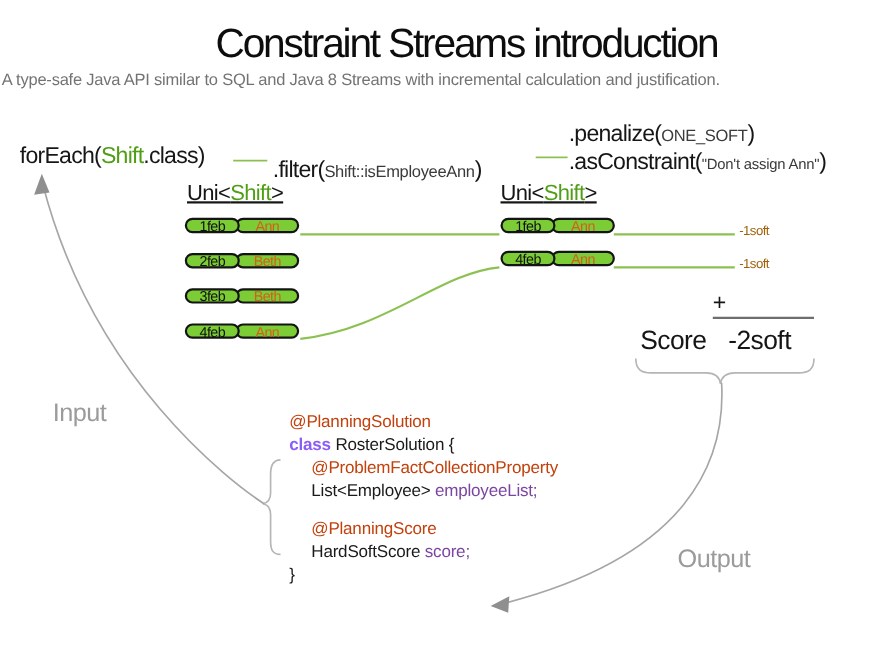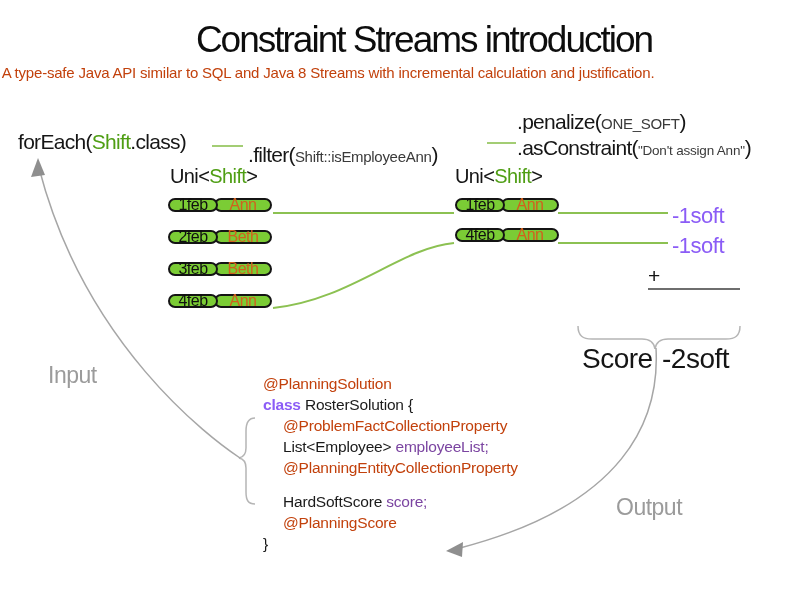--- a/index.html
+++ b/index.html
@@ -2,40 +2,40 @@
 <html><head>
 <meta charset="utf-8">
 <style>
   html,body { margin:0; padding:0; background:#fff; }
   .stage { position:relative; width:800px; height:600px; background:#ffffff;
            font-family:"Liberation Sans", sans-serif; overflow:hidden; color:#1a1a1a; }
 
   .title { position:absolute; left:0; top:19px; width:800px; text-align:center;
            font-size:37px; letter-spacing:-2px; color:#0d0d0d; white-space:nowrap;padding-left:24px; }
   .subtitle { position:absolute; left:0; top:64px; width:656px; text-align:center;
-              font-size:15px; letter-spacing:-0.2px; color:#c2410c; white-space:nowrap; }
+              font-size:15px; letter-spacing:-0.2px; color:#737373; white-space:nowrap; }
 
   .flowtext { position:absolute; font-size:21px; letter-spacing:-0.7px; color:#161616; white-space:nowrap; }
   .grn { color:#4f9e14; }
   .smallarg { font-size:15px; letter-spacing:-0.3px; color:#3a3a3a; }
   .tinyarg  { font-size:13.5px; letter-spacing:-0.2px; color:#3a3a3a; }
 
-  .unilabel { position:absolute; font-size:20px; letter-spacing:-0.6px; color:#151515; white-space:nowrap; }
+  .unilabel { position:absolute; font-size:20px; letter-spacing:-0.6px; color:#151515; white-space:nowrap;text-decoration:underline; }
 
   .cellrow { position:absolute; width:104px; height:29px; }
   .cell { position:absolute; top:0; height:14px; box-sizing:border-box;
           background:#7bcc35; border:2px solid #141414; border-radius:9px;
           display:flex; align-items:center; justify-content:center;
-          font-size:16px; letter-spacing:-0.5px;text-align:right; }
+          font-size:13px; letter-spacing:-0.5px;text-align:right; }
   .datecell { left:0; width:50px; color:#101010; z-index:2; }
   .namecell { left:46px; width:58px; color:#d2601d; z-index:1; }
 
-  .penalty { position:absolute; font-size:22px; letter-spacing:-0.5px; color:#8b5cf6; }
+  .penalty { position:absolute; font-size:12px; letter-spacing:-0.5px; color:#a16207; }
   .plus    { position:absolute; font-size:21px; color:#151515; }
-  .scorelbl, .scoretotal { position:absolute; font-size:28px; letter-spacing:-0.5px; color:#151515;margin-top:47px; }
+  .scorelbl, .scoretotal { position:absolute; font-size:24px; letter-spacing:-0.5px; color:#151515; }
 
   .graylbl { position:absolute; font-size:23px; letter-spacing:-0.5px; color:#9b9b9b; }
 
   .code { position:absolute; left:263px; top:373px; font-size:15.5px; line-height:21px;
           letter-spacing:-0.2px; color:#1a1a1a; white-space:nowrap; }
   .code .ind { padding-left:20px; }
   .code .gap { height:13px; }
   .ann { color:#c2410c; }
   .kw  { color:#8b5cf6; font-weight:bold; }
   .fld { color:#7b45a1; }
@@ -118,20 +118,19 @@
   <div class="scoretotal" style="left:662px; top:296px;">-2soft</div>
 
   <div class="graylbl" style="left:48px; top:362px;">Input</div>
   <div class="graylbl" style="left:616px; top:494px;">Output</div>
 
   <div class="code">
     <div><span class="ann">@PlanningSolution</span></div>
     <div><span class="kw">class</span><span> RosterSolution {</span></div>
     <div class="ind"><span class="ann">@ProblemFactCollectionProperty</span></div>
     <div class="ind"><span>List&lt;Employee&gt; </span><span class="fld">employeeList;</span></div>
-    <div class="ind"><span class="ann">@PlanningEntityCollectionProperty</span></div>
     <div class="gap"></div>
+    <div class="ind"><span class="ann">@PlanningScore</span></div>
     <div class="ind"><span>HardSoftScore </span><span class="fld">score;</span></div>
-    <div class="ind"><span class="ann">@PlanningScore</span></div>
     <div><span>}</span></div>
   </div>
 
 </div>
 
 </body></html>

